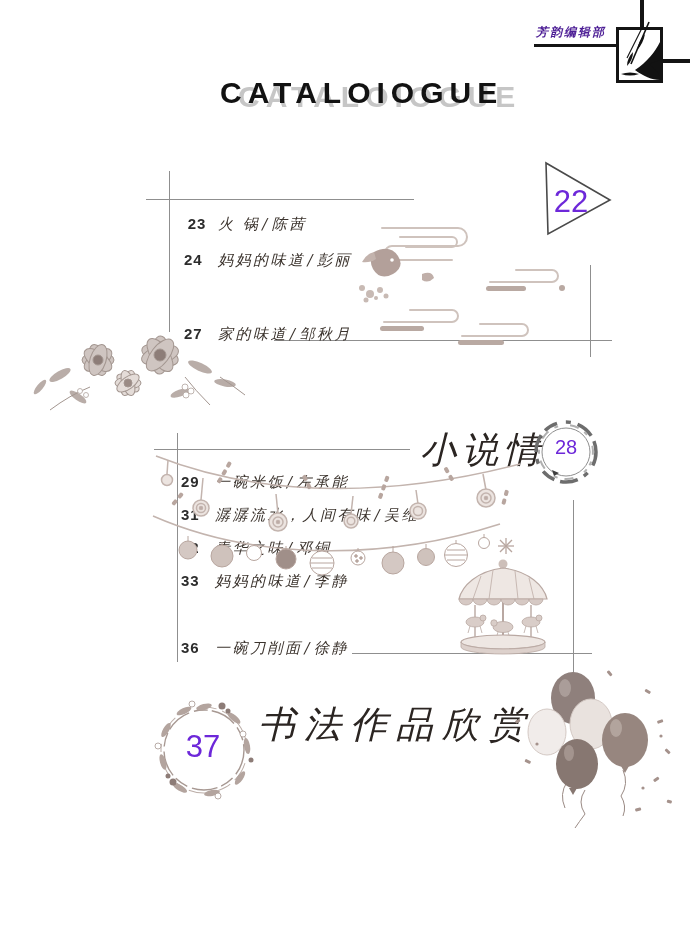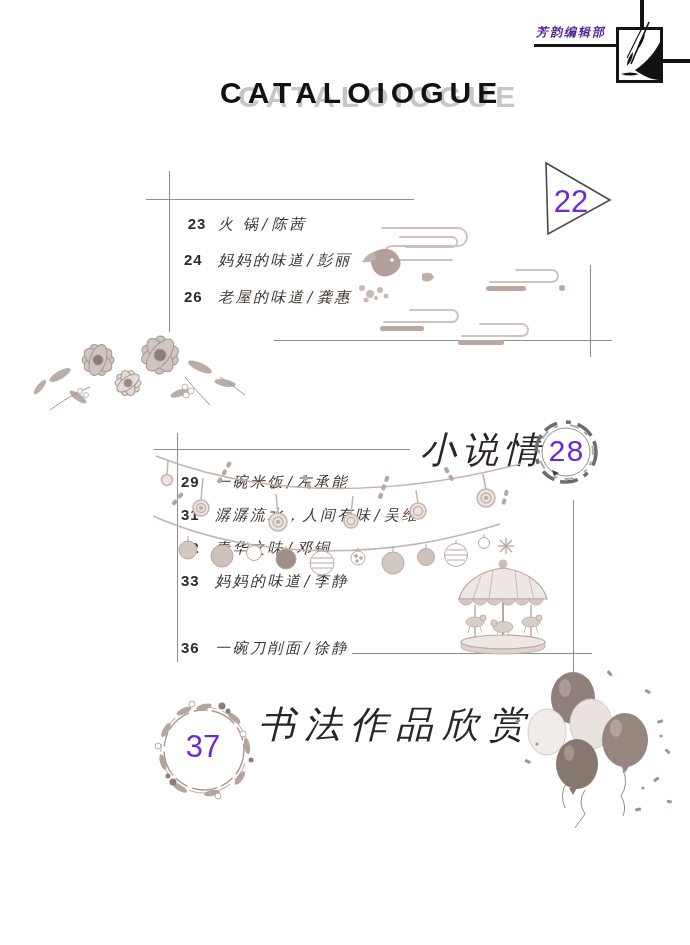--- a/index.html
+++ b/index.html
@@ -45,21 +45,21 @@
   }
   .sec-title.s1 { left:424px; top:176px; font-size:36px; letter-spacing:8px; }
   .sec-title.s2 { left:420px; top:426px; font-size:36px; letter-spacing:6px; }
   .sec-title.s3 { left:258px; top:700px; font-size:37px; letter-spacing:9px; }
 
   .badge-num {
     position:absolute; font-family:"Liberation Sans", sans-serif; color:#6d28d9;
     text-align:center; white-space:nowrap;
   }
   .badge-num.n22 { left:549px; top:184px; width:44px; font-size:31px; }
-  .badge-num.n28 { left:544px; top:436px; width:44px; font-size:30px;font-family:Liberation Mono, monospace; }
+  .badge-num.n28 { left:544px; top:436px; width:44px; font-size:20px; }
   .badge-num.n37 { left:181px; top:729px; width:44px; font-size:31px; }
 
   
   .toc-item {
     position:absolute; height:22px; white-space:nowrap; color:#383029;
   }
   .toc-item .num {
     display:inline-block; min-width:26px; margin-right:8px;
     font-family:"Liberation Sans", sans-serif; font-weight:bold;
     font-size:15px; color:#2c2c2c; font-style:normal; letter-spacing:1px;
@@ -109,22 +109,22 @@
     <polygon points="4,3 6,74 68,40" fill="none" stroke="#4a4a4a" stroke-width="1.6"></polygon>
   </svg>
   <div class="badge-num n22">22</div>
 
   <div class="toc-item s1i" style="top:215px;text-align:center;">
     <span class="num">23</span><span class="txt">火 锅</span><span class="sep">/</span><span class="auth">陈茜</span>
   </div>
   <div class="toc-item s1i" style="top:251px;">
     <span class="num">24</span><span class="txt">妈妈的味道</span><span class="sep">/</span><span class="auth">彭丽</span>
   </div>
-  <div class="toc-item s1i" style="top:288px;">
-    <span class="num">26</span><span class="txt">老屋的味道</span><span class="sep">/</span><span class="auth">龚惠</span>
+  <div class="toc-item s1i" style="top:325px;">
+    <span class="num">27</span><span class="txt">家的味道</span><span class="sep">/</span><span class="auth">邹秋月</span>
   </div>
 
   <svg style="left:340px; top:212px;" width="240" height="140" viewBox="0 0 240 140">
     <g fill="none" stroke="#cfc3bd" stroke-width="2" stroke-linecap="round">
       <path d="M42 16 H118 A9 9 0 0 1 118 34 H52 A7 7 0 0 0 52 48 H112"></path>
       <path d="M60 25 H112 A5 5 0 0 1 112 35 H66"></path>
       <path d="M150 70 H212 A6 6 0 0 0 212 58 H176"></path>
       <path d="M44 110 H112 A6 6 0 0 0 112 98 H70"></path>
       <path d="M122 124 H182 A6 6 0 0 0 182 112 H140"></path>
     </g>

